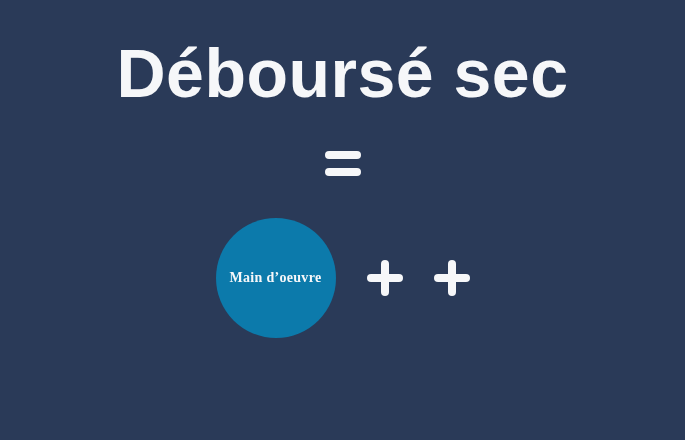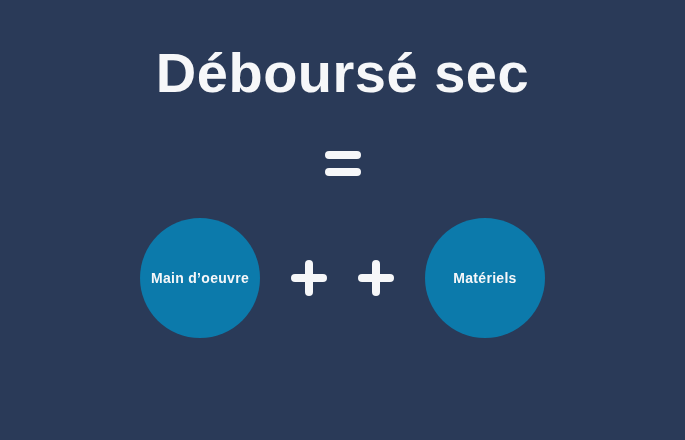--- a/index.html
+++ b/index.html
@@ -20,21 +20,21 @@
     height: 440px;
     background: var(--background);
   }
   .title {
     position: absolute;
     top: 44px;
     left: 0;
     width: 100%;
     text-align: center;
     color: var(--text);
-    font-size: 56px;
+    font-size: 68px;
     line-height: 58px;
     font-weight: 800;
     letter-spacing: 0.5px;
   }
   .equals {
     position: absolute;
     top: 151px;
     left: 50%;
     transform: translateX(-50%);
     width: 36px;
@@ -51,20 +51,21 @@
   }
   .formula-row {
     position: absolute;
     top: 218px;
     left: 0;
     width: 100%;
     display: flex;
     justify-content: center;
     align-items: center;
     column-gap: 31px;
+    font-family: Liberation Serif, serif;
   }
   .circle {
     width: 120px;
     height: 120px;
     border-radius: 50%;
     background: var(--circle);
     display: flex;
     align-items: center;
     justify-content: center;
     flex: 0 0 auto;
@@ -124,18 +125,15 @@
       <span class="h"></span>
       <span class="v"></span>
     </div>
 
 
     <div class="plus" aria-label="+">
       <span class="h"></span>
       <span class="v"></span>
     </div>
 
-    <div class="circle">
-      <span class="label">Matériels</span>
-    </div>
 
   </div>
 </div>
 
 </body></html>

